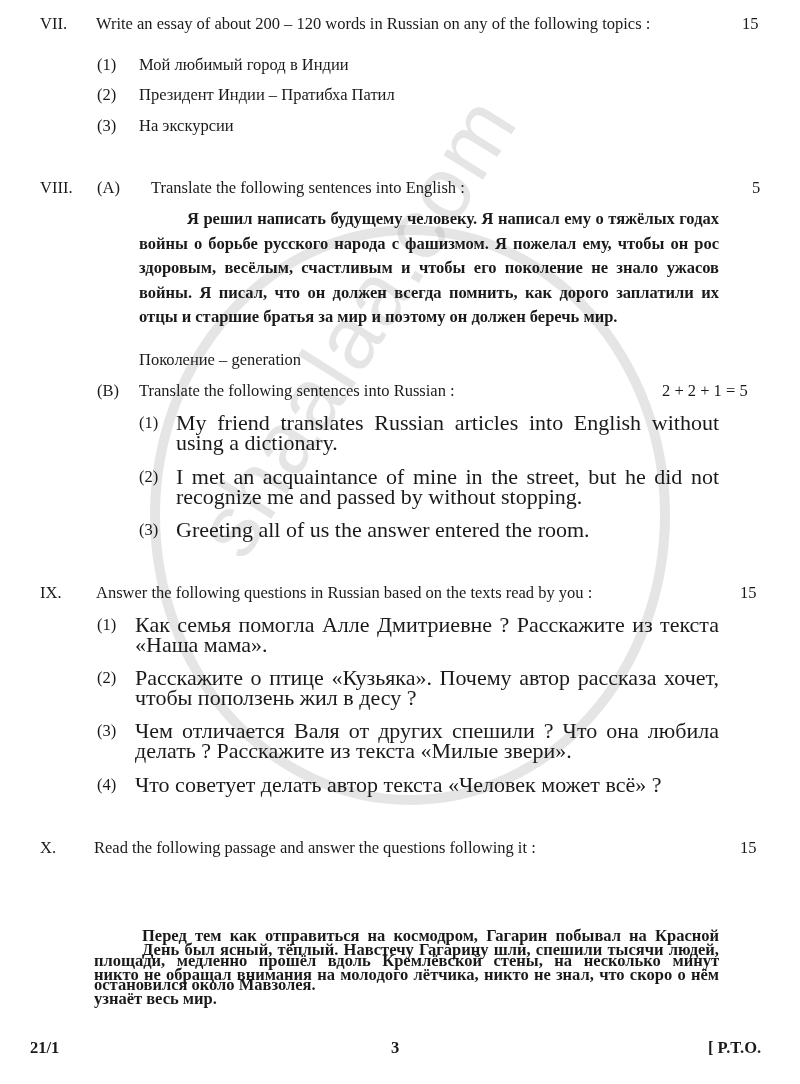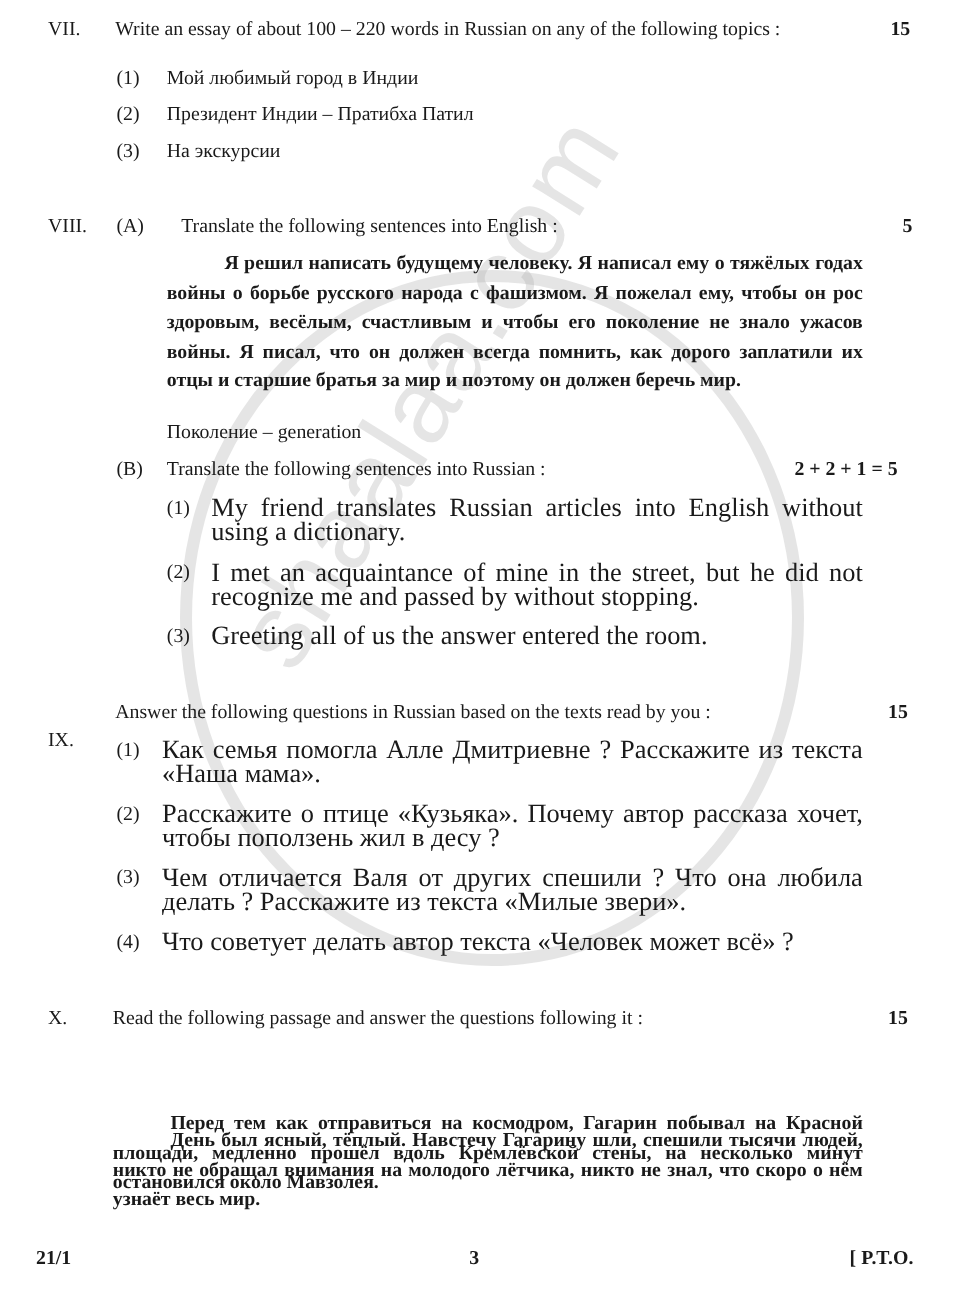--- a/index.html
+++ b/index.html
@@ -2,21 +2,21 @@
 <html><head>
 <meta charset="utf-8">
 <style>
   html, body { margin: 0; padding: 0; }
   body {
     width: 800px; height: 1084px; background: #ffffff; position: relative; overflow: hidden;
     font-family: "Liberation Serif", "DejaVu Serif", serif; color: #1a1a1a;
   }
   .page { position: absolute; left: 0; top: 0; width: 800px; height: 1084px; }
   .abs { position: absolute; white-space: nowrap; font-size: 16.5px; line-height: 20px; }
-  .num { font-weight: bold; }
+  .num { font-weight: normal; }
   .para { position: absolute; font-size: 16.5px; line-height: 24.5px; text-align: justify; font-weight: bold; }
   .para .indent { display: inline-block; width: 48px; }
   .wrap { position: absolute; font-size: 22px; line-height: 20px; text-align: justify; }
   .watermark-circle {
     position: absolute; left: 150px; top: 225px; width: 500px; height: 560px;
     border: 10px solid rgba(180,180,180,0.35); border-radius: 50%;
     pointer-events: none;
   }
   .watermark-text {
     position: absolute; left: 175px; top: 520px; font-family: "Liberation Sans", "DejaVu Sans", sans-serif;
@@ -28,21 +28,21 @@
 </head>
 <body>
 
 <div class="page">
 
   <div class="watermark-circle"></div>
   <div class="watermark-text">shaalaa.com</div>
 
   <div>
     <span class="abs" style="left:40px; top:14px;">VII.</span>
-    <span class="abs" style="left:96px; top:14px;">Write an essay of about 100 – 220 words in Russian on any of the following topics :</span>
+    <span class="abs" style="left:96px; top:14px;">Write an essay of about 200 – 120 words in Russian on any of the following topics :</span>
     <span class="abs num" style="left:742px; top:14px;">15</span>
 
     <span class="abs" style="left:97px; top:55px;">(1)</span>
     <span class="abs" style="left:139px; top:55px;">Мой любимый город в Индии</span>
     <span class="abs" style="left:97px; top:85px;">(2)</span>
     <span class="abs" style="left:139px; top:85px;">Президент Индии – Пратибха Патил</span>
     <span class="abs" style="left:97px; top:116px;">(3)</span>
     <span class="abs" style="left:139px; top:116px;">На экскурсии</span>
   </div>
 
@@ -62,21 +62,21 @@
 
     <span class="abs" style="left:139px; top:413px;">(1)</span>
     <div class="wrap" style="left:176px; top:413px; width:543px;">My friend translates Russian articles into English without using a dictionary.</div>
     <span class="abs" style="left:139px; top:467px;">(2)</span>
     <div class="wrap" style="left:176px; top:467px; width:543px;">I met an acquaintance of mine in the street, but he did not recognize me and passed by without stopping.</div>
     <span class="abs" style="left:139px; top:520px;">(3)</span>
     <div class="wrap" style="left:176px; top:520px; width:543px;">Greeting all of us the answer entered the room.</div>
   </div>
 
   <div>
-    <span class="abs" style="left:40px; top:607px;text-align:center;">IX.</span>
+    <span class="abs" style="left:40px; top:583px;text-align:center;">IX.</span>
     <span class="abs" style="left:96px; top:583px;">Answer the following questions in Russian based on the texts read by you :</span>
     <span class="abs num" style="left:740px; top:583px;">15</span>
 
     <span class="abs" style="left:97px; top:615px;">(1)</span>
     <div class="wrap" style="left:135px; top:615px; width:584px;">Как семья помогла Алле Дмитриевне ? Расскажите из текста «Наша мама».</div>
     <span class="abs" style="left:97px; top:668px;">(2)</span>
     <div class="wrap" style="left:135px; top:668px; width:584px;">Расскажите о птице «Кузьяка». Почему автор рассказа хочет, чтобы поползень жил в десу ?</div>
     <span class="abs" style="left:97px; top:721px;">(3)</span>
     <div class="wrap" style="left:135px; top:721px; width:584px;">Чем отличается Валя от других спешили ? Что она любила делать ? Расскажите из текста «Милые звери».</div>
     <span class="abs" style="left:97px; top:775px;">(4)</span>

